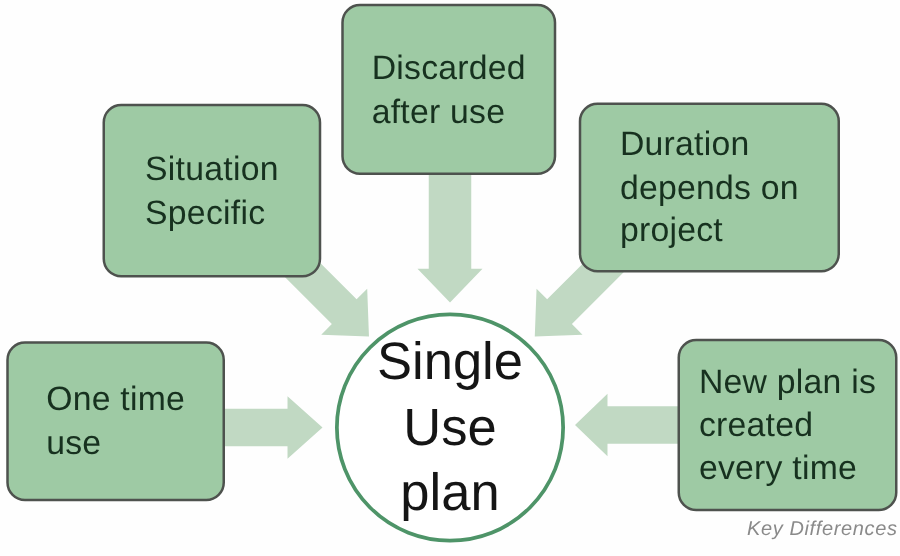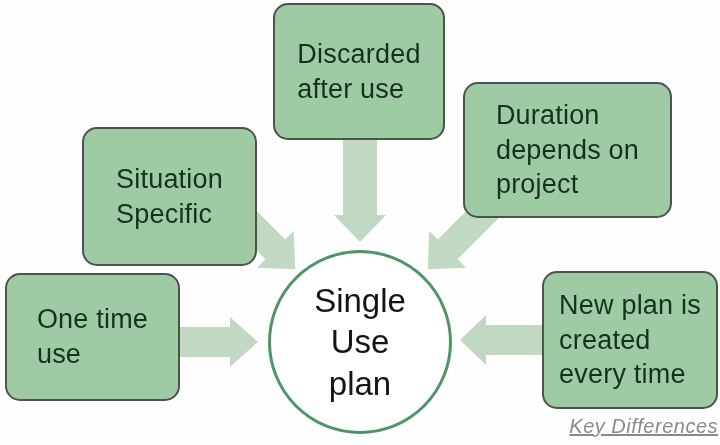--- a/index.html
+++ b/index.html
@@ -38,21 +38,21 @@
     justify-content: center;
     z-index: 2;
   }
   .node-label {
     white-space: pre-line;
     font-size: 27px;
     line-height: 1.28;
     color: #17311f;
     letter-spacing: 0.2px;
   }
-  .box-situation { left: 82px;  top: 83px;  width: 175px; height: 139px; margin-top: 44px; }
+  .box-situation { left: 82px;  top: 83px;  width: 175px; height: 139px; }
   .box-discarded { left: 273px; top: 3px;   width: 172px; height: 137px; }
   .box-duration  { left: 463px; top: 82px;  width: 209px; height: 136px; }
   .box-onetime   { left: 5px;   top: 273px; width: 175px; height: 128px; }
   .box-newplan   { left: 542px; top: 271px; width: 176px; height: 138px; }
   .center-circle {
     position: absolute;
     box-sizing: border-box;
     left: 268px;
     top: 250px;
     width: 184px;
@@ -61,34 +61,33 @@
     border: 3px solid #4e9468;
     border-radius: 50%;
     display: flex;
     align-items: center;
     justify-content: center;
     text-align: center;
     z-index: 3;
   }
   .center-label {
     white-space: pre-line;
-    font-size: 33px;
+    font-size: 42px;
     line-height: 1.25;
     color: #151515;
   }
   .watermark {
     position: absolute;
     right: 2px;
     top: 415px;
-    font-size: 20px;
+    font-size: 16px;
     font-style: italic;
     letter-spacing: 0.5px;
     color: #8a8a8a;
     z-index: 2;
-    text-decoration: underline;
   }
 </style>
 </head>
 <body>
 
 <div class="stage">
 
   <svg class="arrows-layer" viewBox="0 0 720 445" xmlns="http://www.w3.org/2000/svg">
 
     <polygon class="arrow" transform="translate(180,342)" points="0,-15 50,-15 50,-25 78,0 50,25 50,15 0,15"></polygon>

